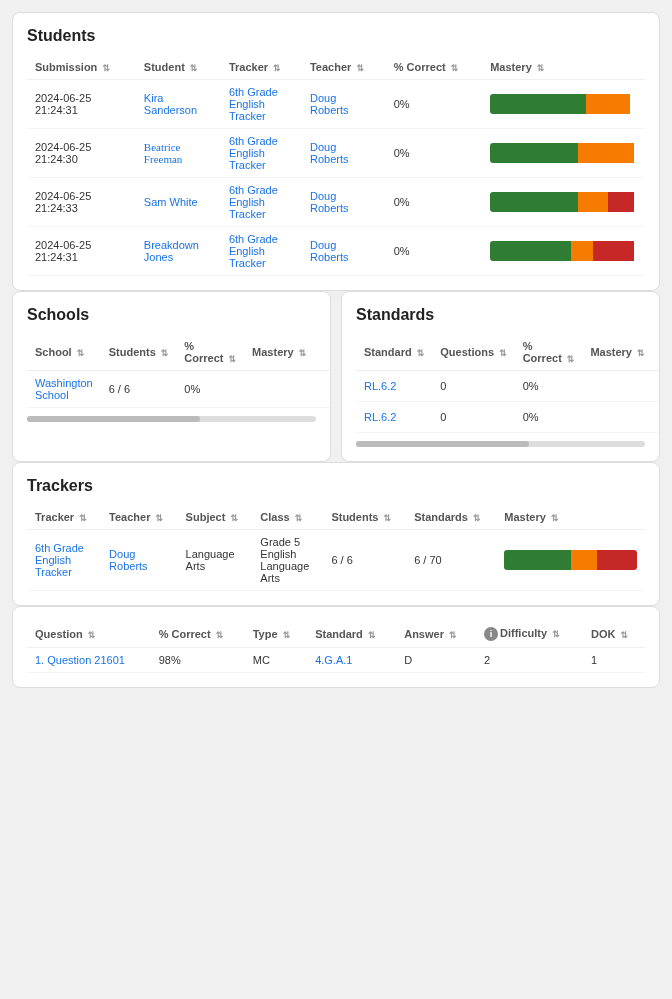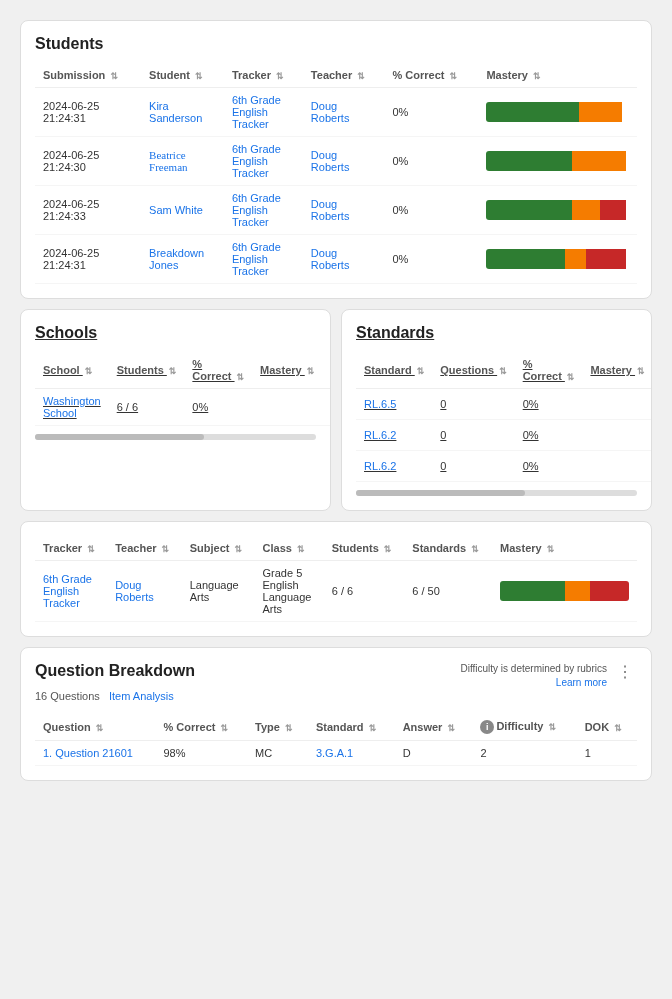--- a/index.html
+++ b/index.html
@@ -5,24 +5,24 @@
     * { box-sizing: border-box; margin: 0; padding: 0; }
     body {
       font-family: -apple-system, BlinkMacSystemFont, 'Segoe UI', Arial, sans-serif;
       font-size: 12px;
       background: #f0f0f0;
       color: #333;
       width: 672px;
       min-height: 999px;
     }
     .page {
-      padding: 20px;
+      padding: 12px;
       display: flex;
       flex-direction: column;
-      gap: 10px;
+      gap: 0;
     }
     .card {
       background: #fff;
       border-radius: 8px;
       border: 1px solid #ddd;
       padding: 14px;
       overflow: hidden;
     }
     .card-title {
       font-size: 16px;
@@ -67,21 +67,20 @@
       display: flex;
       min-width: 120px;
     }
     .mastery-bar .seg-green { background: #2e7d32; }
     .mastery-bar .seg-orange { background: #f57c00; }
     .mastery-bar .seg-red { background: #c62828; }
 
     .two-col {
       display: flex;
       gap: 10px;
-      text-decoration: underline;
     }
     .two-col > .card {
       flex: 1;
     }
 
     .scrollbar-track {
       height: 6px;
       background: #ddd;
       border-radius: 3px;
       margin-top: 8px;
@@ -280,32 +279,20 @@
         <thead>
           <tr>
             <th>Standard <span class="sort-icon">⇅</span></th>
             <th>Questions <span class="sort-icon">⇅</span></th>
             <th>%<br>Correct <span class="sort-icon">⇅</span></th>
             <th>Mastery <span class="sort-icon">⇅</span></th>
           </tr>
         </thead>
         <tbody id="standards-tbody">
             <tr>
-    <td class="link-blue">RL.6.5</td>
-    <td>0</td>
-    <td>0%</td>
-    <td>
-      <div class="mastery-bar-sm">
-        <div class="seg-green" style="width:100%;"></div>
-        <div class="seg-orange" style="width:0%;"></div>
-        <div class="seg-red" style="width:0%;"></div>
-      </div>
-    </td>
-  </tr>
-            <tr>
     <td class="link-blue">RL.6.2</td>
     <td>0</td>
     <td>0%</td>
     <td>
       <div class="mastery-bar-sm">
         <div class="seg-green" style="width:100%;"></div>
         <div class="seg-orange" style="width:0%;"></div>
         <div class="seg-red" style="width:0%;"></div>
       </div>
     </td>
@@ -324,20 +311,21 @@
   </tr>
           </tbody>
       </table>
       <div class="scrollbar-track">
         <div class="scrollbar-thumb"></div>
       </div>
     </div>
   </div>
 
   <div class="card">
+    <div class="card-title">Trackers</div>
     <table>
       <thead>
         <tr>
           <th>Tracker <span class="sort-icon">⇅</span></th>
           <th>Teacher <span class="sort-icon">⇅</span></th>
           <th>Subject <span class="sort-icon">⇅</span></th>
           <th>Class <span class="sort-icon">⇅</span></th>
           <th>Students <span class="sort-icon">⇅</span></th>
           <th>Standards <span class="sort-icon">⇅</span></th>
           <th>Mastery <span class="sort-icon">⇅</span></th>
@@ -350,69 +338,52 @@
 Tracker</td>
     <td class="link-blue" style="white-space:pre-line;">Doug
 Roberts</td>
     <td style="white-space:pre-line;">Language
 Arts</td>
     <td style="white-space:pre-line;">Grade 5
 English
 Language
 Arts</td>
     <td>6 / 6</td>
-    <td>6 / 50</td>
+    <td>6 / 70</td>
     <td>
       <div class="mastery-bar">
         <div class="seg-green" style="width:50%;"></div>
         <div class="seg-orange" style="width:20%;"></div>
         <div class="seg-red" style="width:30%;"></div>
       </div>
     </td>
   </tr>
         </tbody>
     </table>
   </div>
 
   <div class="card">
-    <div class="qb-header">
-      <div>
-        <div class="card-title">Question Breakdown</div>
-        <div class="qb-subtitle">
-          <span>16 Questions</span>
-          &nbsp;
-          <span class="link-blue">Item Analysis</span>
-        </div>
-      </div>
-      <div style="display:flex;align-items:flex-start;gap:6px;">
-        <div class="diff-note">
-          <div>Difficulty is determined by rubrics</div>
-          <div class="link-blue">Learn more</div>
-        </div>
-        <span class="three-dot">⋮</span>
-      </div>
-    </div>
     <table>
       <thead>
         <tr>
           <th>Question <span class="sort-icon">⇅</span></th>
           <th>% Correct <span class="sort-icon">⇅</span></th>
           <th>Type <span class="sort-icon">⇅</span></th>
           <th>Standard <span class="sort-icon">⇅</span></th>
           <th>Answer <span class="sort-icon">⇅</span></th>
           <th><span class="info-icon">i</span>Difficulty <span class="sort-icon">⇅</span></th>
           <th>DOK <span class="sort-icon">⇅</span></th>
         </tr>
       </thead>
       <tbody id="qb-tbody">
           <tr>
     <td class="link-blue">1. Question 21601</td>
     <td>98%</td>
     <td>MC</td>
-    <td class="link-blue">3.G.A.1</td>
+    <td class="link-blue">4.G.A.1</td>
     <td>D</td>
     <td>2</td>
     <td>1</td>
   </tr>
         </tbody>
     </table>
   </div>
 
 </div>
 

